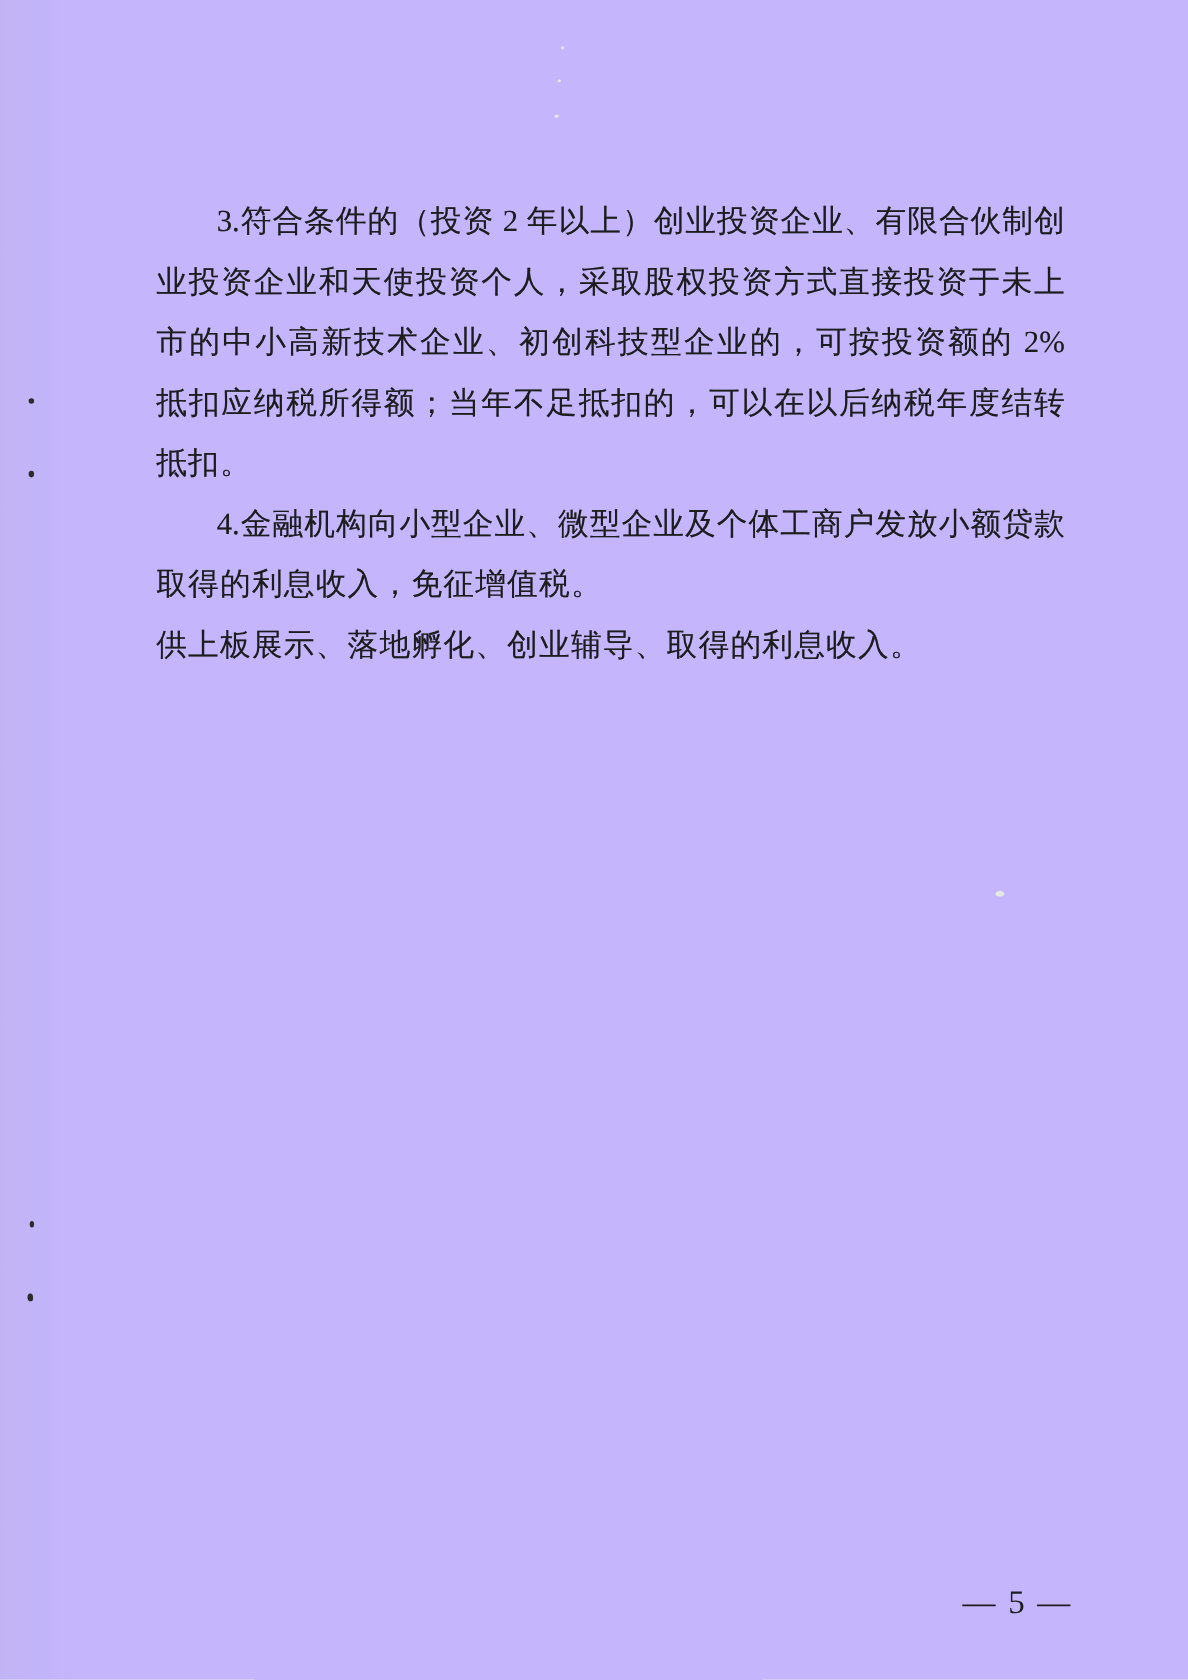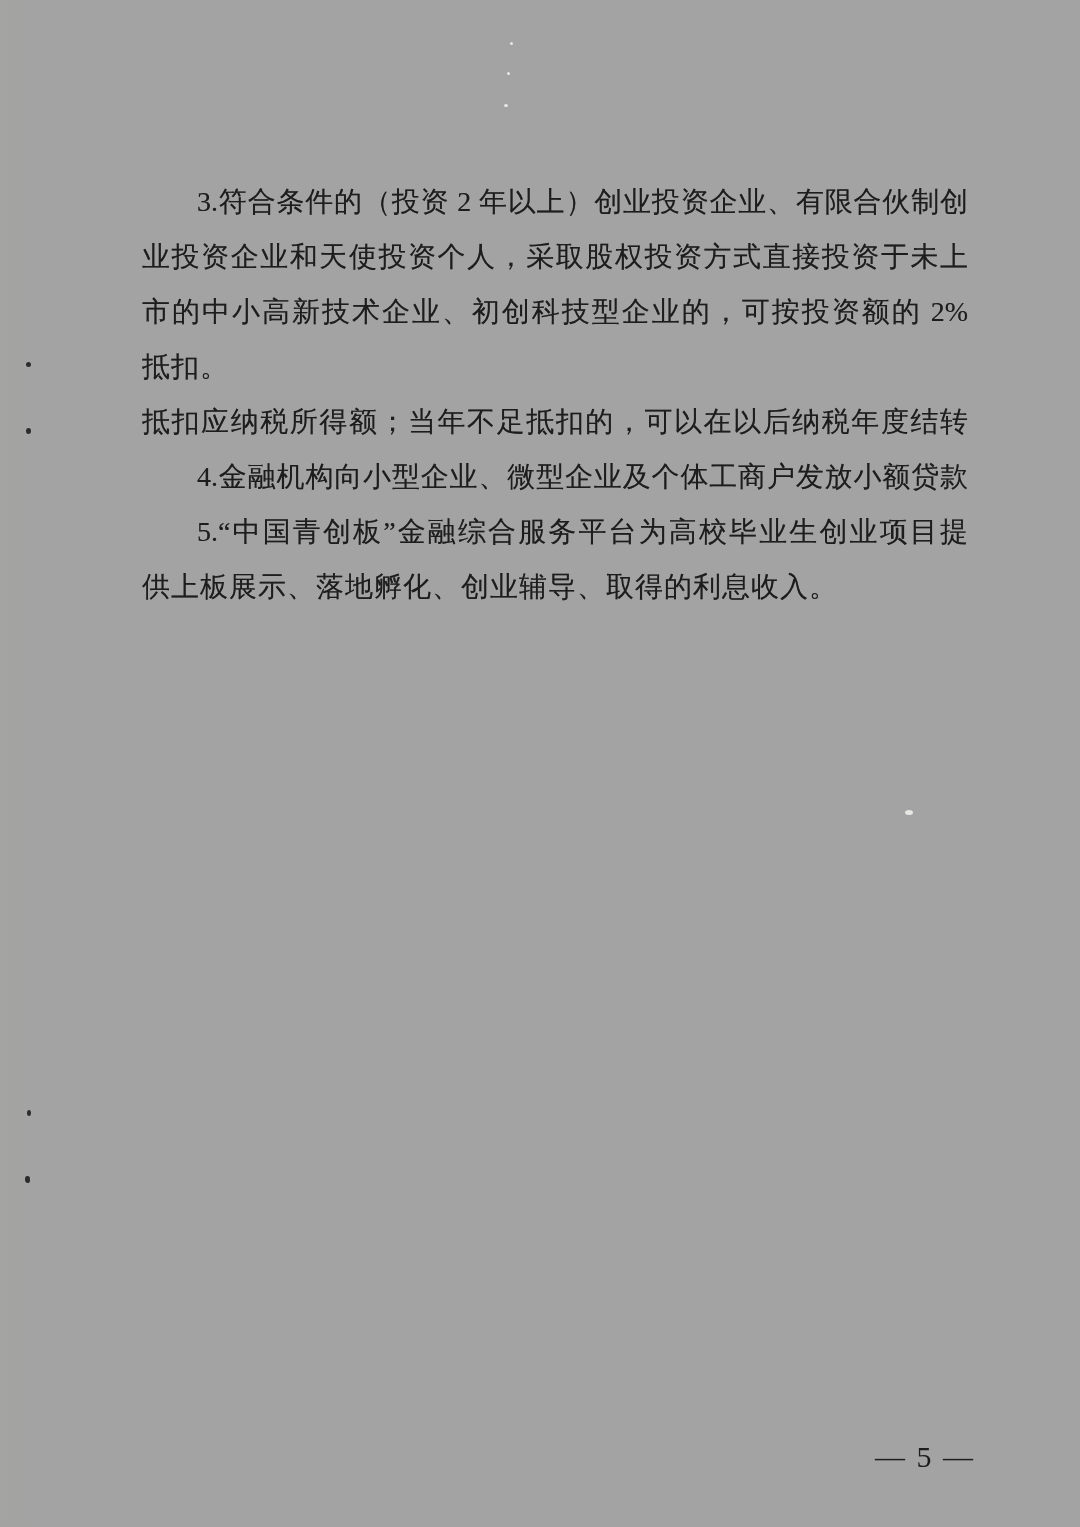--- a/index.html
+++ b/index.html
@@ -5,21 +5,21 @@
   html, body {
     margin: 0;
     padding: 0;
     background: #e9e9e7;
   }
   .page {
     position: relative;
     width: 1080px;
     height: 1527px;
     margin: 0 auto;
-    background: #a3a3a3;
+    background: #c4b5fd;
     overflow: hidden;
     font-family: "Liberation Serif", "DejaVu Serif", serif;
     color: #1d1d1d;
   }
   
   .edge-band {
     position: absolute;
     left: 0; top: 0;
     width: 75px; height: 100%;
     background: linear-gradient(to right, rgba(170,170,164,0.10), rgba(170,170,164,0.03) 40px, rgba(170,170,164,0) 75px);
@@ -74,26 +74,26 @@
 
 <div class="page">
 
   <div class="edge-band"></div>
 
   <div class="body-text">
 
     <div class="line indent fill">3.符合条件的（投资 2 年以上）创业投资企业、有限合伙制创</div>
     <div class="line fill">业投资企业和天使投资个人，采取股权投资方式直接投资于未上</div>
     <div class="line fill">市的中小高新技术企业、初创科技型企业的，可按投资额的 2%</div>
+    <div class="line fill">抵扣应纳税所得额；当年不足抵扣的，可以在以后纳税年度结转</div>
     <div class="line">抵扣。</div>
-    <div class="line fill">抵扣应纳税所得额；当年不足抵扣的，可以在以后纳税年度结转</div>
 
     <div class="line indent fill">4.金融机构向小型企业、微型企业及个体工商户发放小额贷款</div>
+    <div class="line">取得的利息收入，免征增值税。</div>
 
-    <div class="line indent fill">5.“中国青创板”金融综合服务平台为高校毕业生创业项目提</div>
     <div class="line">供上板展示、落地孵化、创业辅导、取得的利息收入。</div>
   </div>
 
   <div class="speck" style="left:26px; top:362px; width:5px; height:5px;"></div>
   <div class="speck" style="left:26px; top:428px; width:5px; height:6px;"></div>
   <div class="speck" style="left:27px; top:1110px; width:4px; height:6px;"></div>
   <div class="speck" style="left:25px; top:1176px; width:5px; height:7px; border-radius:60% 60% 40% 70%;"></div>
   <div class="speck faint" style="left:905px; top:810px; width:8px; height:5px;"></div>
   <div class="speck faint" style="left:510px; top:42px; width:3px; height:3px;"></div>
   <div class="speck faint" style="left:507px; top:72px; width:3px; height:3px;"></div>

